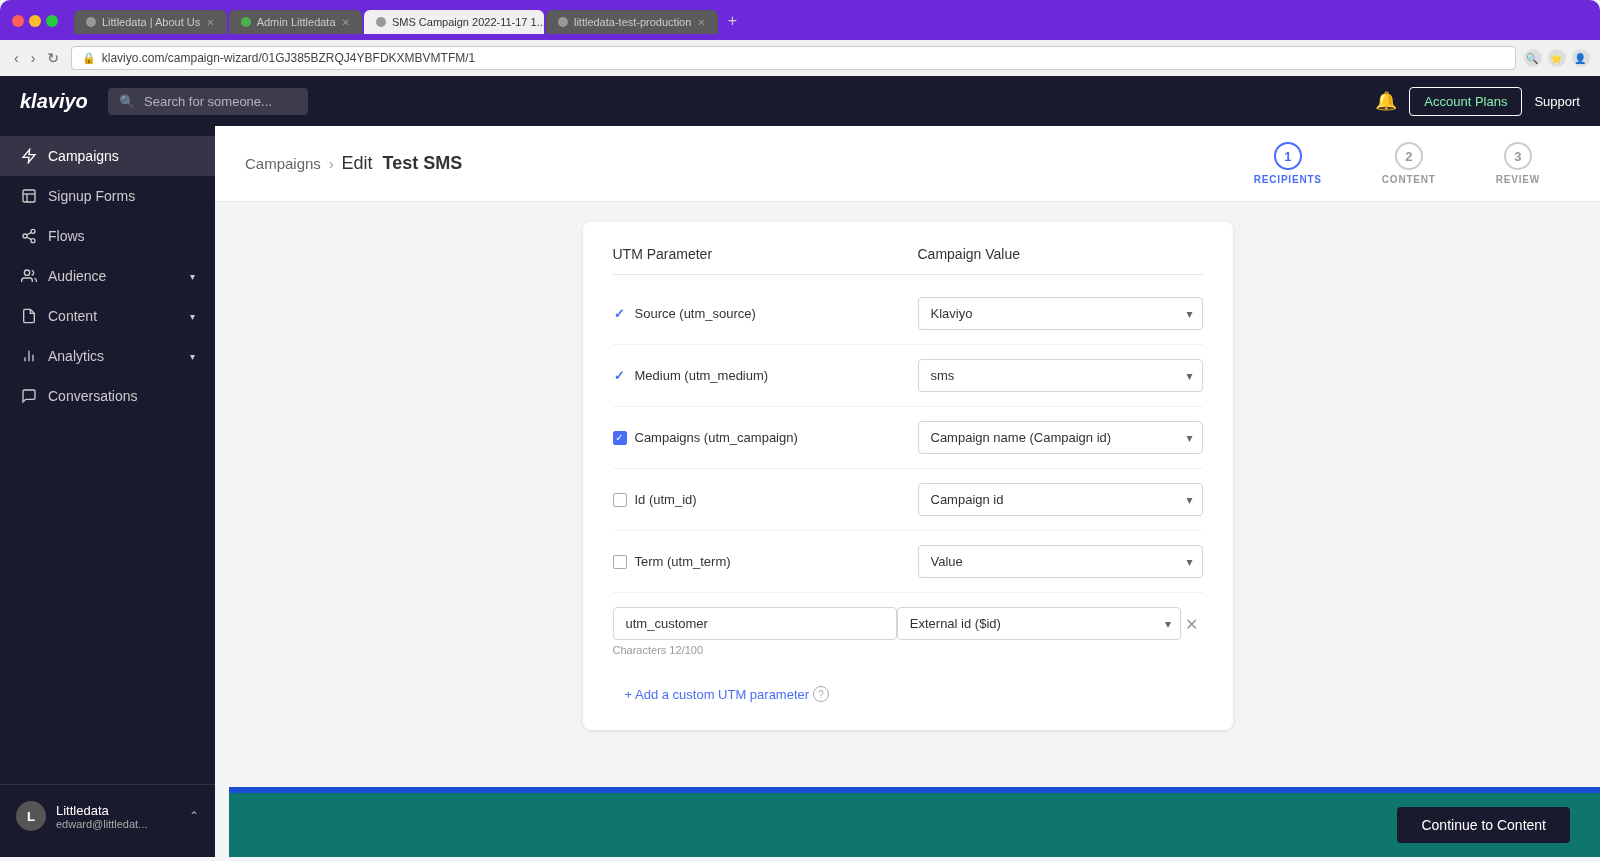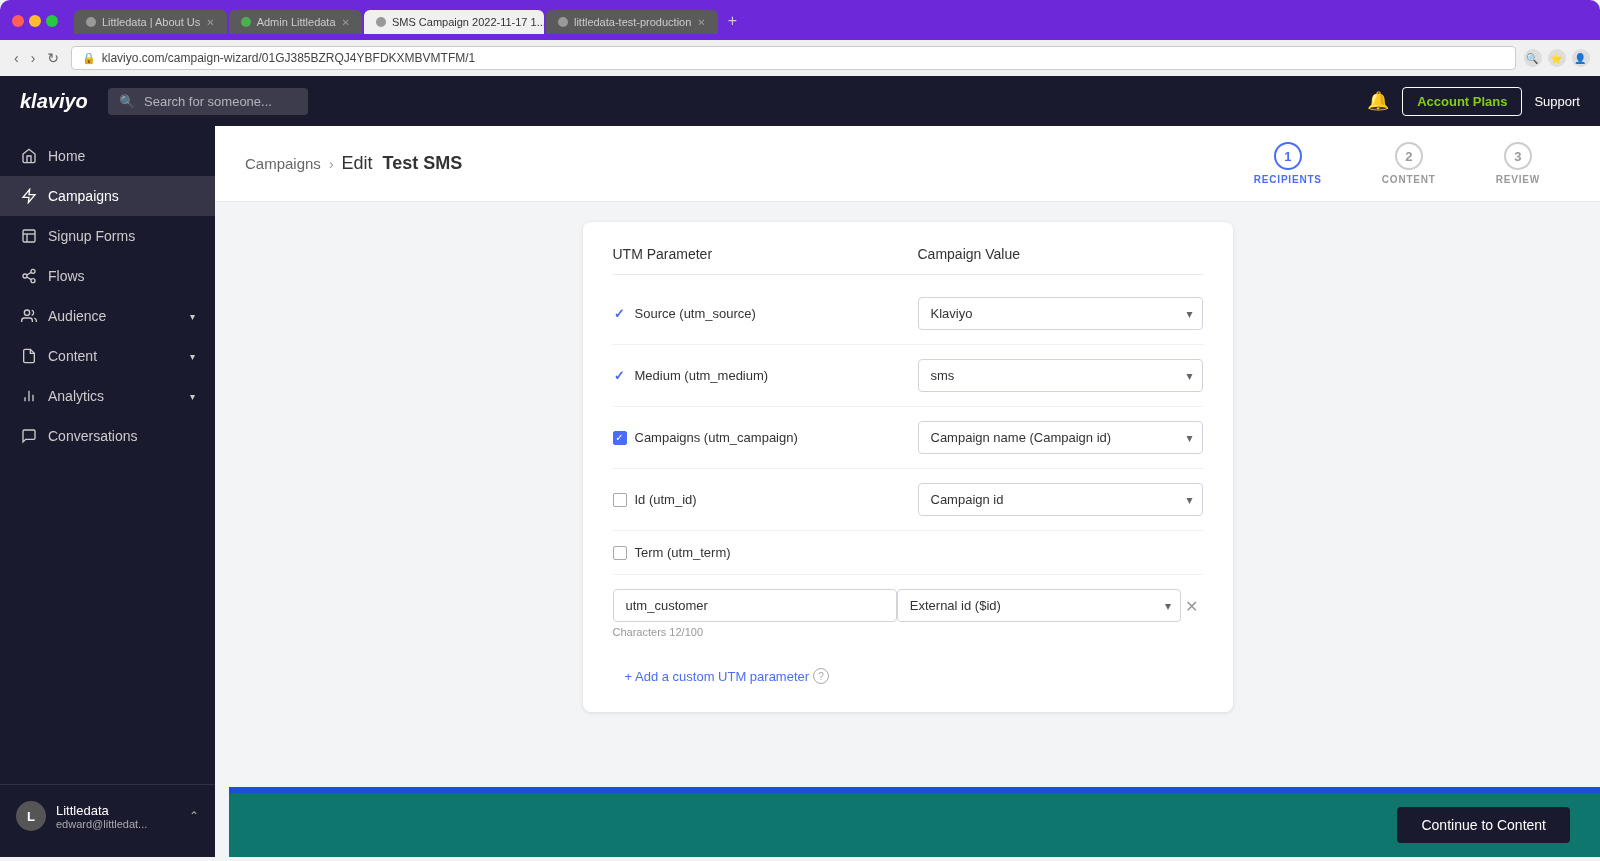--- a/index.html
+++ b/index.html
@@ -31,21 +31,21 @@
 
     
     .app { display: flex; flex-direction: column; height: calc(861px - 80px); }
     .app-header { background: #1a1a2e; display: flex; align-items: center; padding: 0 20px; height: 50px; flex-shrink: 0; }
     .logo { color: white; font-size: 20px; font-weight: bold; font-style: italic; margin-right: 20px; }
     .search-bar { background: rgba(255,255,255,0.15); border: none; border-radius: 4px; padding: 6px 12px; color: white; font-size: 13px; width: 200px; display: flex; align-items: center; gap: 8px; cursor: text; }
     .search-bar input { background: none; border: none; outline: none; color: white; font-size: 13px; width: 100%; }
     .search-bar input::placeholder { color: rgba(255,255,255,0.6); }
     .header-right { margin-left: auto; display: flex; align-items: center; gap: 12px; }
     .notif-btn { background: none; border: none; color: white; font-size: 18px; cursor: pointer; }
-    .account-plans-btn { background: none; border: 1px solid white; color: #84cc16; padding: 6px 14px; border-radius: 4px; font-size: 13px; cursor: pointer; font-weight: 700; }
+    .account-plans-btn { background: none; border: 1px solid white; color: #86efac; padding: 6px 14px; border-radius: 4px; font-size: 13px; cursor: pointer; font-weight: 400; }
     .support-btn { background: none; border: none; color: white; font-size: 13px; cursor: pointer; }
 
     
     .body-layout { display: flex; flex: 1; overflow: hidden; }
 
     
     .sidebar { background: #1a1a2e; width: 215px; flex-shrink: 0; padding: 10px 0; display: flex; flex-direction: column; justify-content: space-between; }
     .sidebar-nav { display: flex; flex-direction: column; }
     .sidebar-item { display: flex; align-items: center; gap: 10px; padding: 11px 20px; color: #ccc; cursor: pointer; font-size: 14px; position: relative; }
     .sidebar-item.active { background: rgba(255,255,255,0.12); color: white; }
@@ -175,29 +175,20 @@
       <button class="notif-btn">🔔</button>
       <button class="account-plans-btn">Account Plans</button>
       <button class="support-btn">Support</button>
     </div>
   </div>
 
   <div class="body-layout">
 
     <div class="sidebar">
       <div class="sidebar-nav">
-        <div class="sidebar-item">
-          <span class="icon">
-            <svg width="16" height="16" viewBox="0 0 24 24" fill="none" stroke="currentColor" stroke-width="2">
-                <path d="M3 9l9-7 9 7v11a2 2 0 0 1-2 2H5a2 2 0 0 1-2-2z"></path>
-                <polyline points="9 22 9 12 15 12 15 22"></polyline>
-              </svg>
-          </span>
-          <span>Home</span>
-        </div>
         <div class="sidebar-item active">
           <span class="icon">
             <svg width="16" height="16" viewBox="0 0 24 24" fill="none" stroke="currentColor" stroke-width="2">
                 <polygon points="13 2 3 14 12 14 11 22 21 10 12 10 13 2"></polygon>
               </svg>
           </span>
           <span>Campaigns</span>
         </div>
         <div class="sidebar-item">
           <span class="icon">
@@ -356,20 +347,25 @@
                 <option>Campaign id</option>
               </select>
             </div>
           </div>
 
           <div class="utm-row">
             <div class="utm-label">
               <span class="utm-check"></span>
               <span>Term (utm_term)</span>
             </div>
+            <div class="utm-select-wrapper">
+              <select class="utm-select">
+                <option>Value</option>
+              </select>
+            </div>
           </div>
 
           <div class="utm-custom-row">
             <div>
               <input type="text" class="utm-input" value="utm_customer" style="">
               <div class="char-count">Characters 12/100</div>
             </div>
             <div class="utm-select-wrapper">
               <select class="utm-select">
                 <option>External id ($id)</option>

